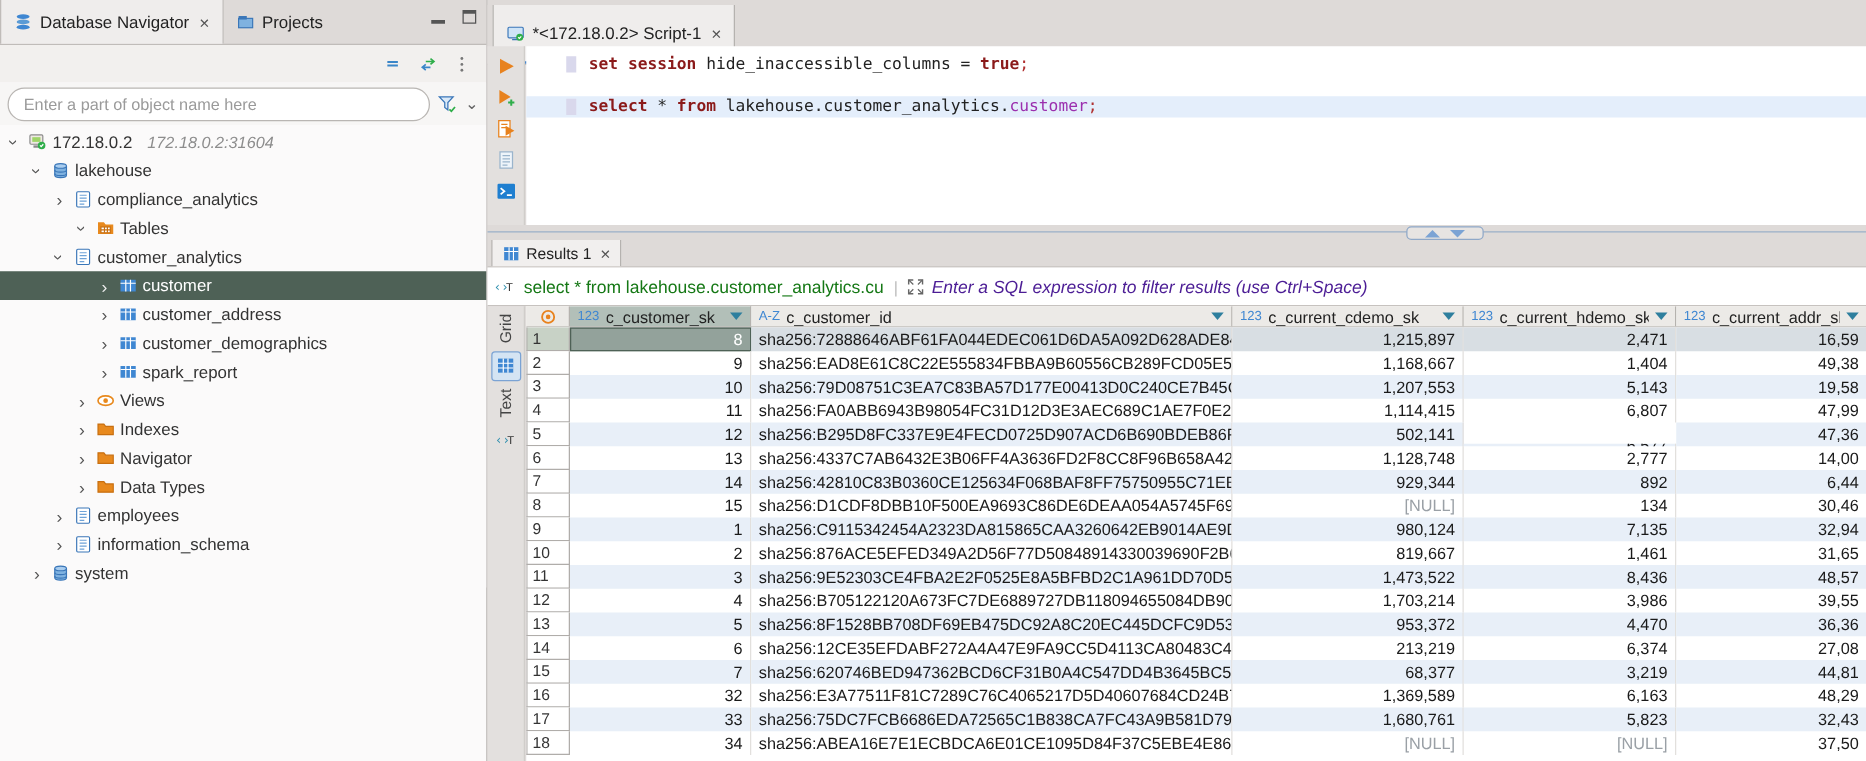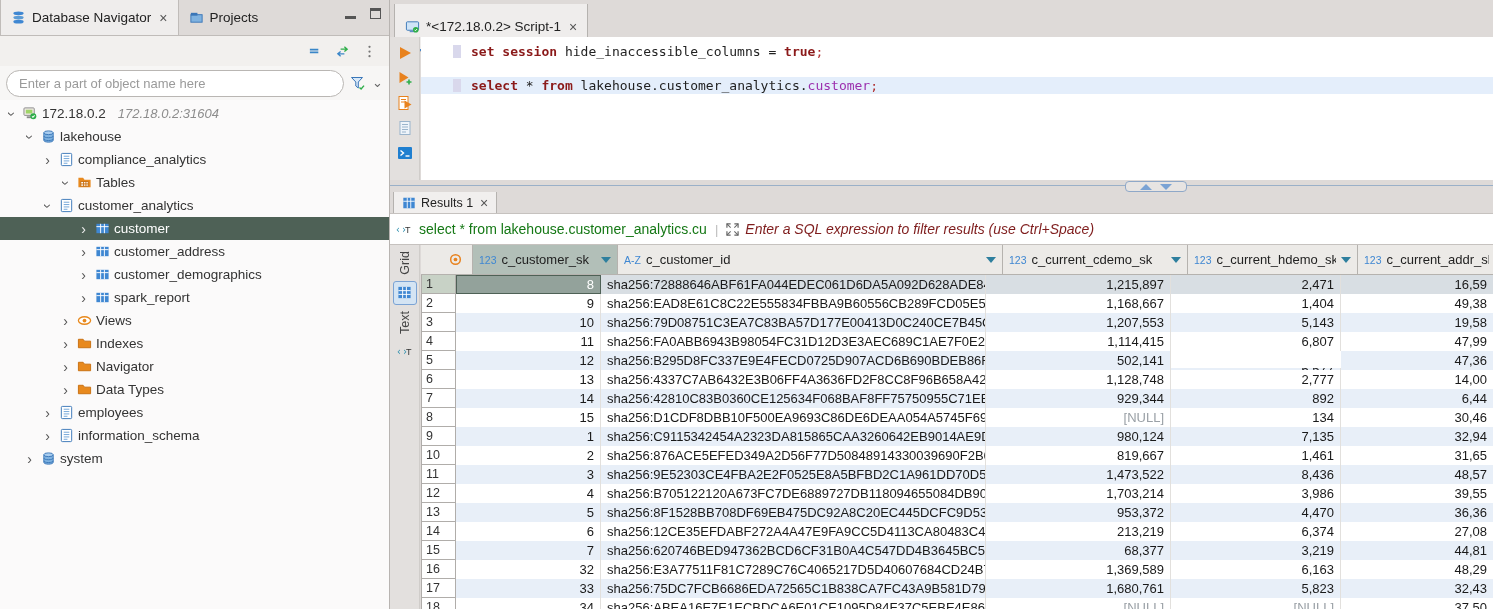--- a/index.html
+++ b/index.html
@@ -68,28 +68,28 @@
   .tri-up{width:0;height:0;border-left:6px solid transparent;border-right:6px solid transparent;border-bottom:6px solid #7ba3d4;}
   .tri-down{width:0;height:0;border-left:6px solid transparent;border-right:6px solid transparent;border-top:6px solid #7ba3d4;}
 
   
   #results-tabbar{position:absolute;left:390px;top:192px;width:1103px;height:22px;background:#dedad8;border-bottom:1px solid #c6c2bf;display:flex;}
   #results-tabbar .tab{font-size:12.5px;padding:0 8px;gap:5px;}
   #results-tabbar .tab.active{background:#f1efee;border-left:1px solid #b5b2af;border-right:1px solid #b5b2af;margin-left:3px;}
   #resfilter{position:absolute;left:390px;top:214px;width:1103px;height:31px;background:#fff;border-bottom:1px solid #c6c2bf;display:flex;align-items:center;gap:6px;padding:0 5px;overflow:hidden;}
   #resfilter .query{color:var(--filter-green);font-size:14px;white-space:nowrap;}
   #resfilter .vsep{color:#bbb;margin:0 2px;}
-  #resfilter .ph{color:#7f1d1d;font-style:italic;font-size:14px;white-space:nowrap;}
+  #resfilter .ph{color:#4c1d95;font-style:italic;font-size:14px;white-space:nowrap;}
   #side-strip{position:absolute;left:390px;top:245px;width:30px;height:364px;background:#e3e0de;border-right:1px solid #d0cdca;display:flex;flex-direction:column;align-items:center;padding-top:6px;gap:6px;}
   .vlabel{writing-mode:vertical-rl;transform:rotate(180deg);font-size:12.5px;color:#444;}
   .strip-ico{width:24px;height:24px;display:flex;align-items:center;justify-content:center;}
   .strip-ico.selected{background:#d4e4f3;border:1px solid #7ba3d4;border-radius:3px;}
 
   #grid{position:absolute;left:421px;top:245px;width:1072px;height:364px;background:#fff;overflow:hidden;}
-  .grid-header{display:flex;height:30px;background:#eceae7;border-bottom:1px solid #b5b2ae;padding-left:17px;}
+  .grid-header{display:flex;height:17px;background:#eceae7;border-bottom:1px solid #b5b2ae;}
   .corner{width:35px;flex:none;border-right:1px solid #b5b2ae;display:flex;align-items:center;justify-content:center;background:#eceae7;}
   .col-header{flex:none;display:flex;align-items:center;gap:5px;padding:0 6px;border-right:1px solid #b5b2ae;font-size:13px;color:#222;background:#eceae7;}
   .col-header.sel-col{background:var(--header-sel);}
   .col-header .cname{flex:1;overflow:hidden;white-space:nowrap;}
   .type-label{color:#3f87d2;font-size:10.5px;flex:none;}
   .dd-arrow{width:0;height:0;border-left:5px solid transparent;border-right:5px solid transparent;border-top:6px solid #2e7f9e;flex:none;}
   .grid-row{display:flex;height:19px;background:#fff;}
   .grid-row.stripe .cell{background:var(--stripe);}
   .grid-row.current .cell{background:var(--current-row);}
   .gutter-cell{width:35px;flex:none;border:1px solid #b0adaa;border-top:none;background:#fff;font-size:12.5px;padding-left:4px;display:flex;align-items:center;}

